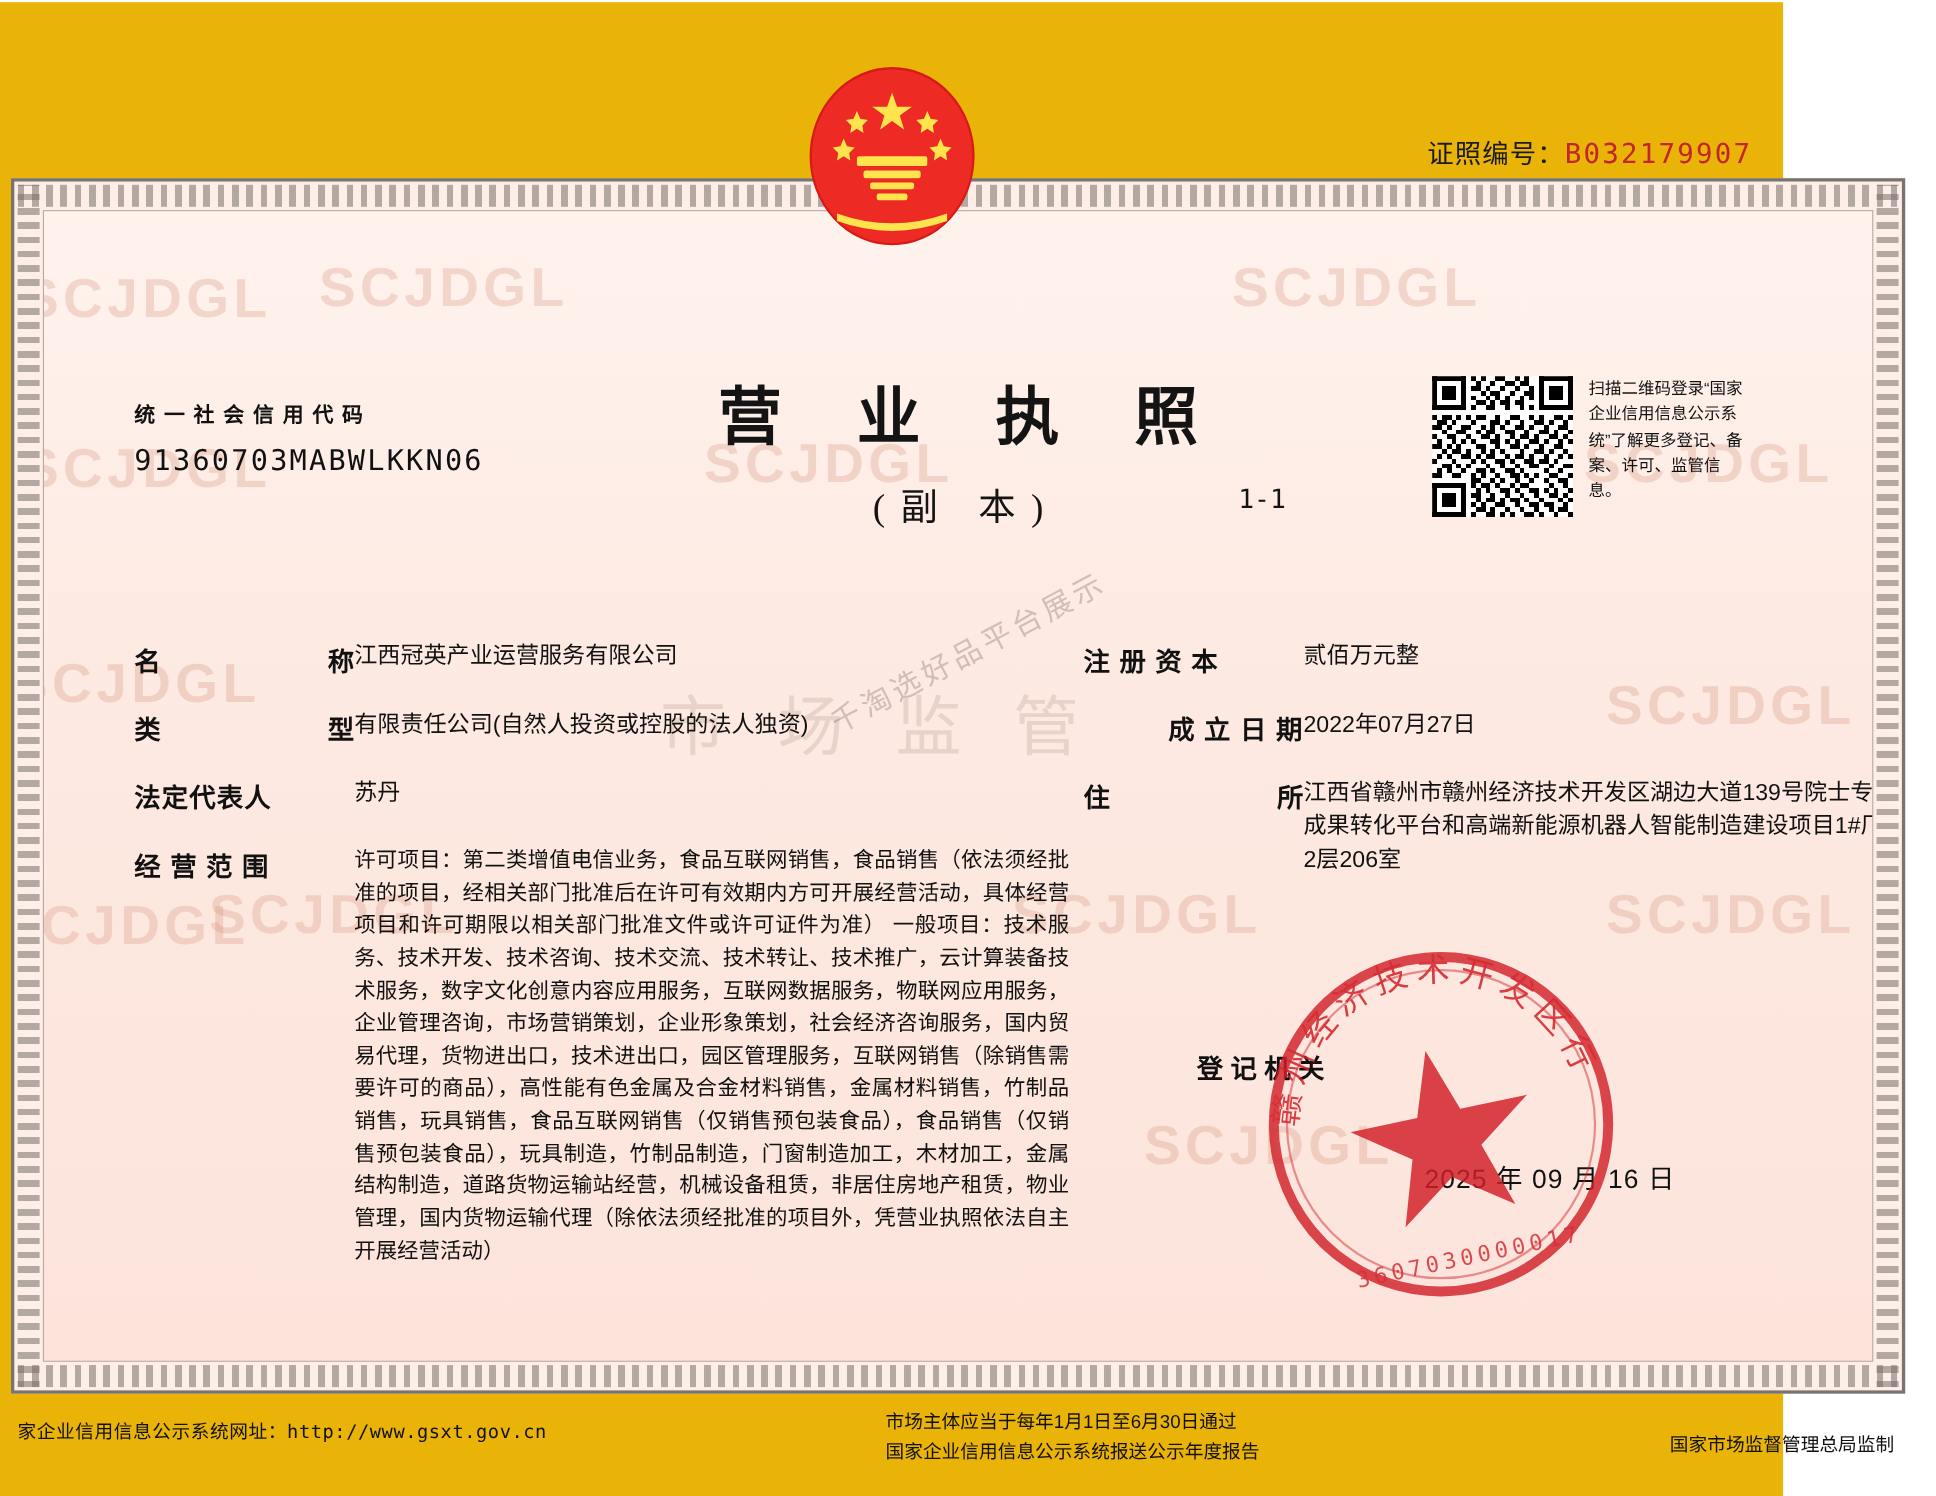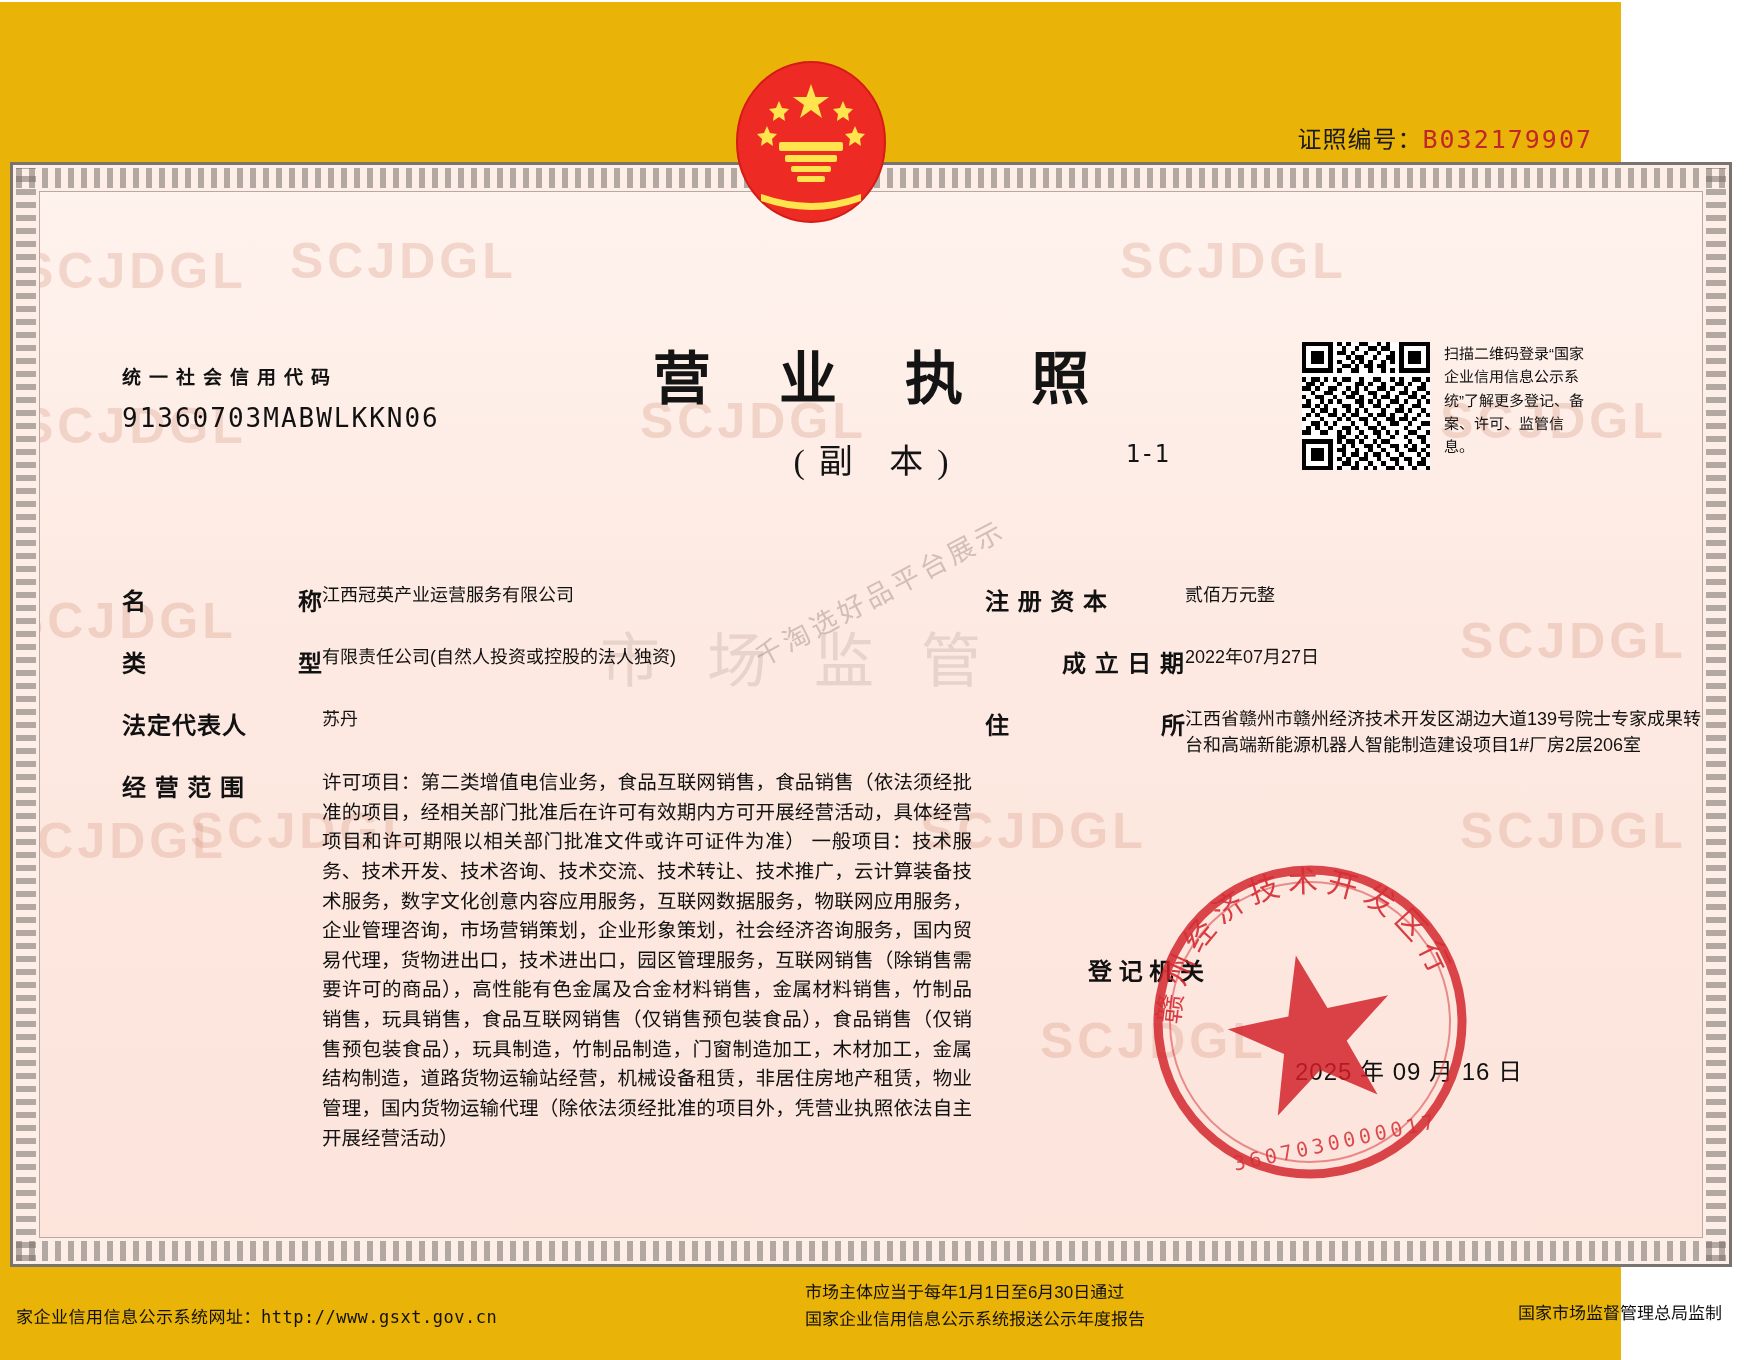--- a/index.html
+++ b/index.html
@@ -112,21 +112,21 @@
   #qr-text{font-size:15px;line-height:1.55;color:#111;width:140px;
     font-family:"Liberation Sans","DejaVu Sans",sans-serif;}
 
   
   .field{position:absolute;display:flex;align-items:flex-start;}
   .f-label{
     font-size:24px;font-weight:bold;color:#111;white-space:nowrap;
     font-family:"Liberation Sans","DejaVu Sans",sans-serif;
   }
   .f-value{
-    font-size:18px;color:#111;line-height:1.45;
+    font-size:21px;color:#111;line-height:1.45;
     font-family:"Liberation Sans","DejaVu Sans",sans-serif;
   }
   .lbl-box{width:200px;}
   .lbl-box .spread{display:flex;justify-content:space-between;}
   .lbl-box .full{display:block;letter-spacing:1px;}
 
   
   #f-name{left:82px;top:390px;}
   #f-type{left:82px;top:452px;}
   #f-legal{left:82px;top:514px;}
@@ -148,21 +148,21 @@
     position:absolute;left:1100px;top:660px;width:340px;height:340px;
     pointer-events:none;opacity:.92;
   }
 
   
   #bottom{
     position:absolute;left:10px;top:1275px;width:1722px;height:68px;
     font-size:17px;color:#111;
     font-family:"Liberation Sans","DejaVu Sans",sans-serif;
   }
-  #bottom .b-left{position:absolute;left:6px;top:10px;letter-spacing:.5px;margin-top:16px;}
+  #bottom .b-left{position:absolute;left:6px;top:10px;letter-spacing:.5px;}
   #bottom .b-left .url{font-family:"DejaVu Sans Mono","Liberation Mono",monospace;}
   #bottom .b-center{position:absolute;left:795px;top:2px;line-height:1.6;text-align:left;}
   #bottom .b-right{position:absolute;right:10px;top:22px;}
 </style>
 </head>
 <body>
 
 <div id="page">
 
   <div id="cert-no">

